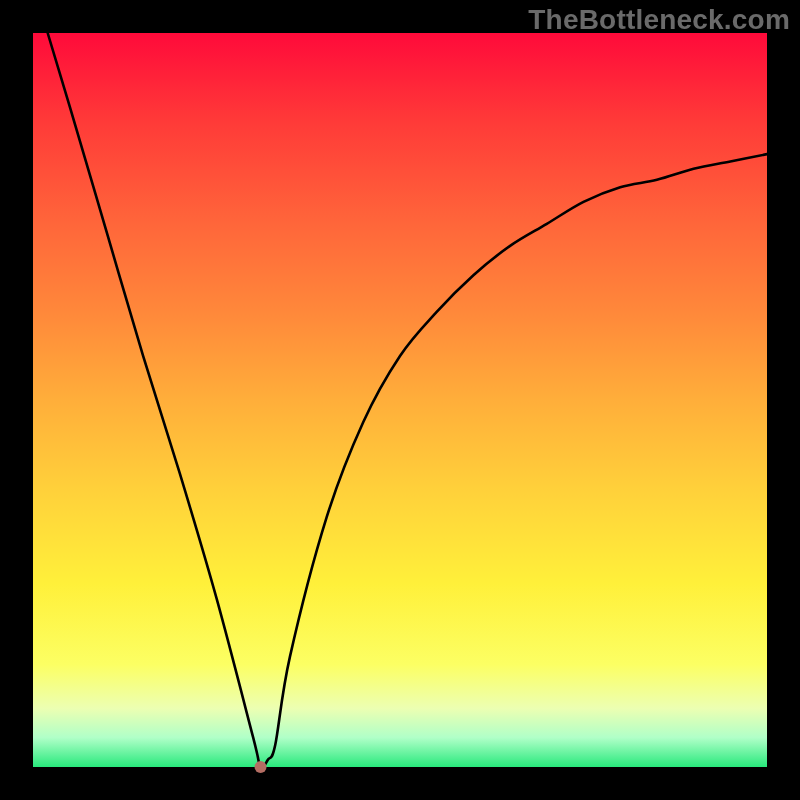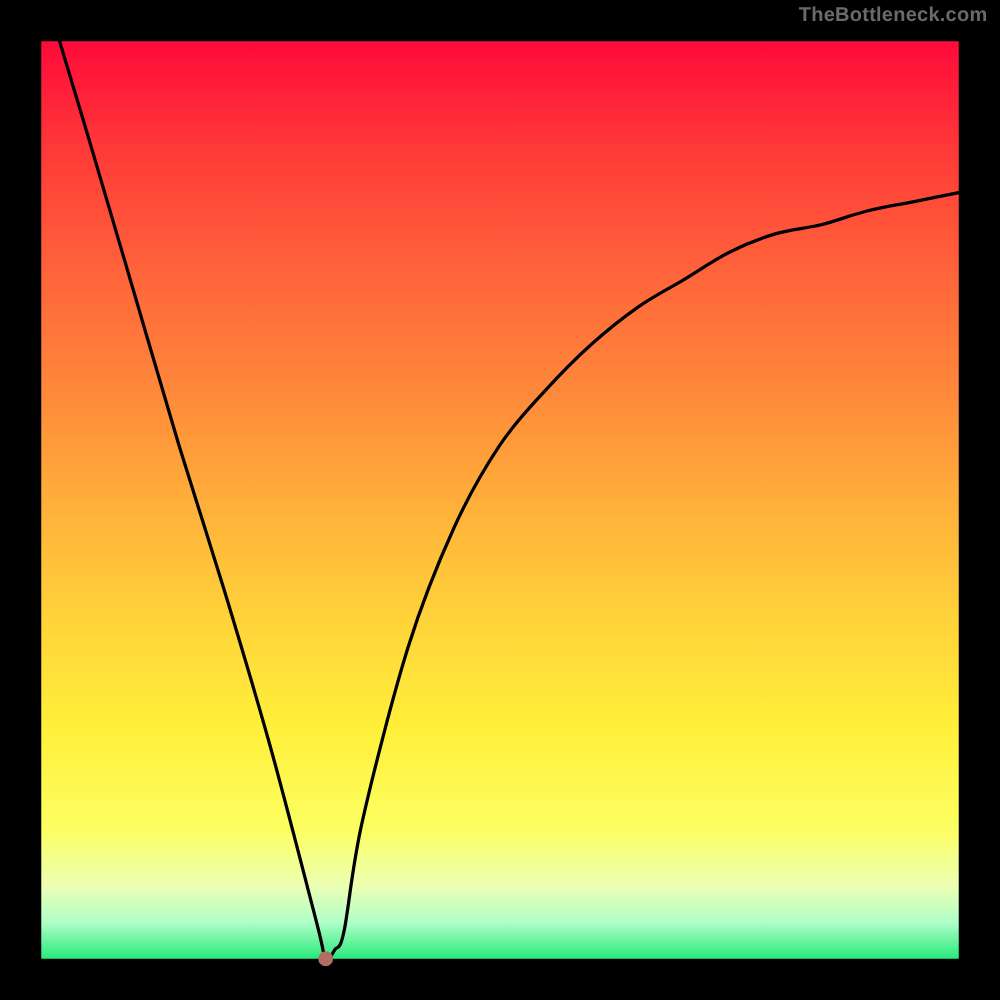--- a/index.html
+++ b/index.html
@@ -15,21 +15,21 @@
     position: relative;
     width: 800px;
     height: 800px;
     background: #000;
   }
   .watermark {
     position: absolute;
     top: 4px;
     right: 10px;
     color: #6a6a6a;
-    font-size: 16px;
+    font-size: 28px;
     font-weight: 600;
     letter-spacing: 0.2px;
     z-index: 5;
   }
   .plot-area {
     position: absolute;
     left: 33px;
     top: 33px;
     width: 734px;
     height: 734px;

